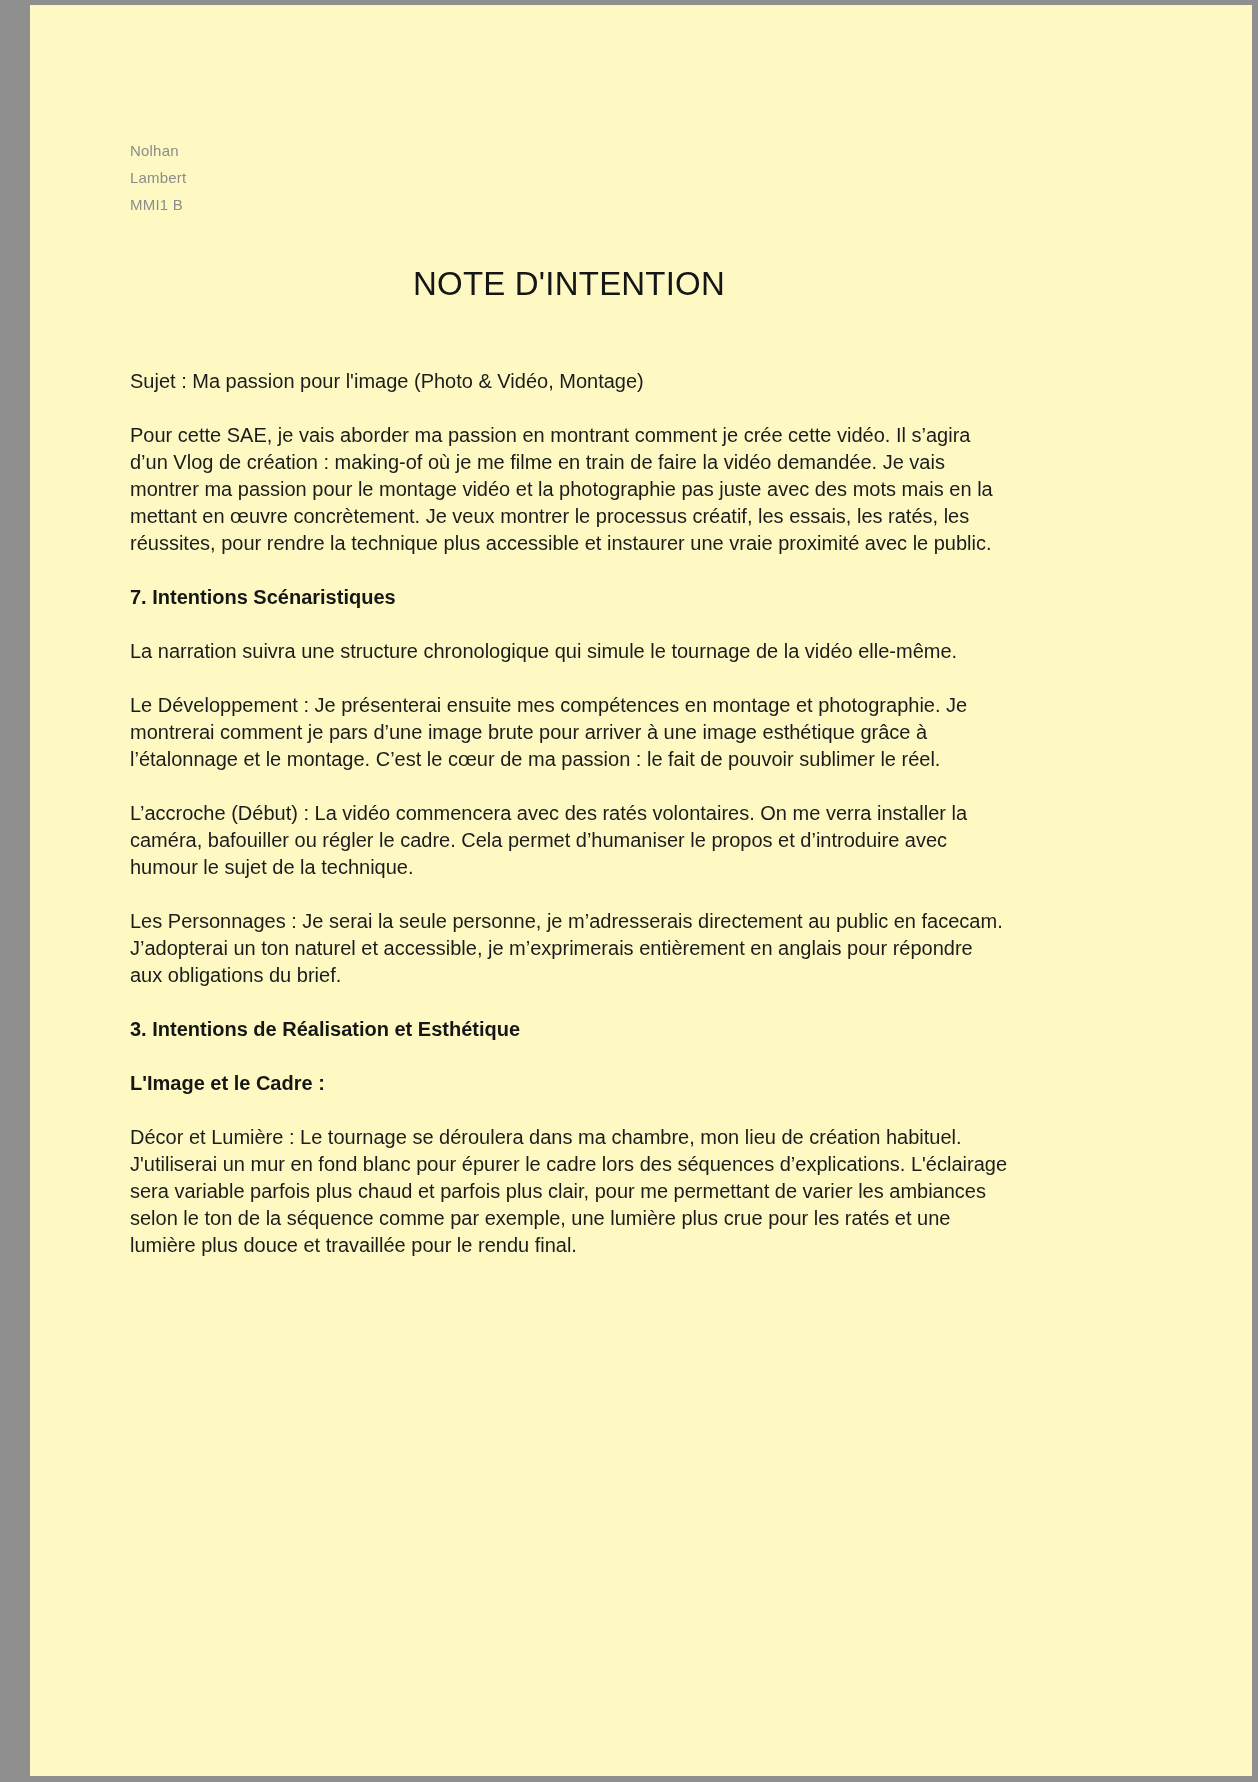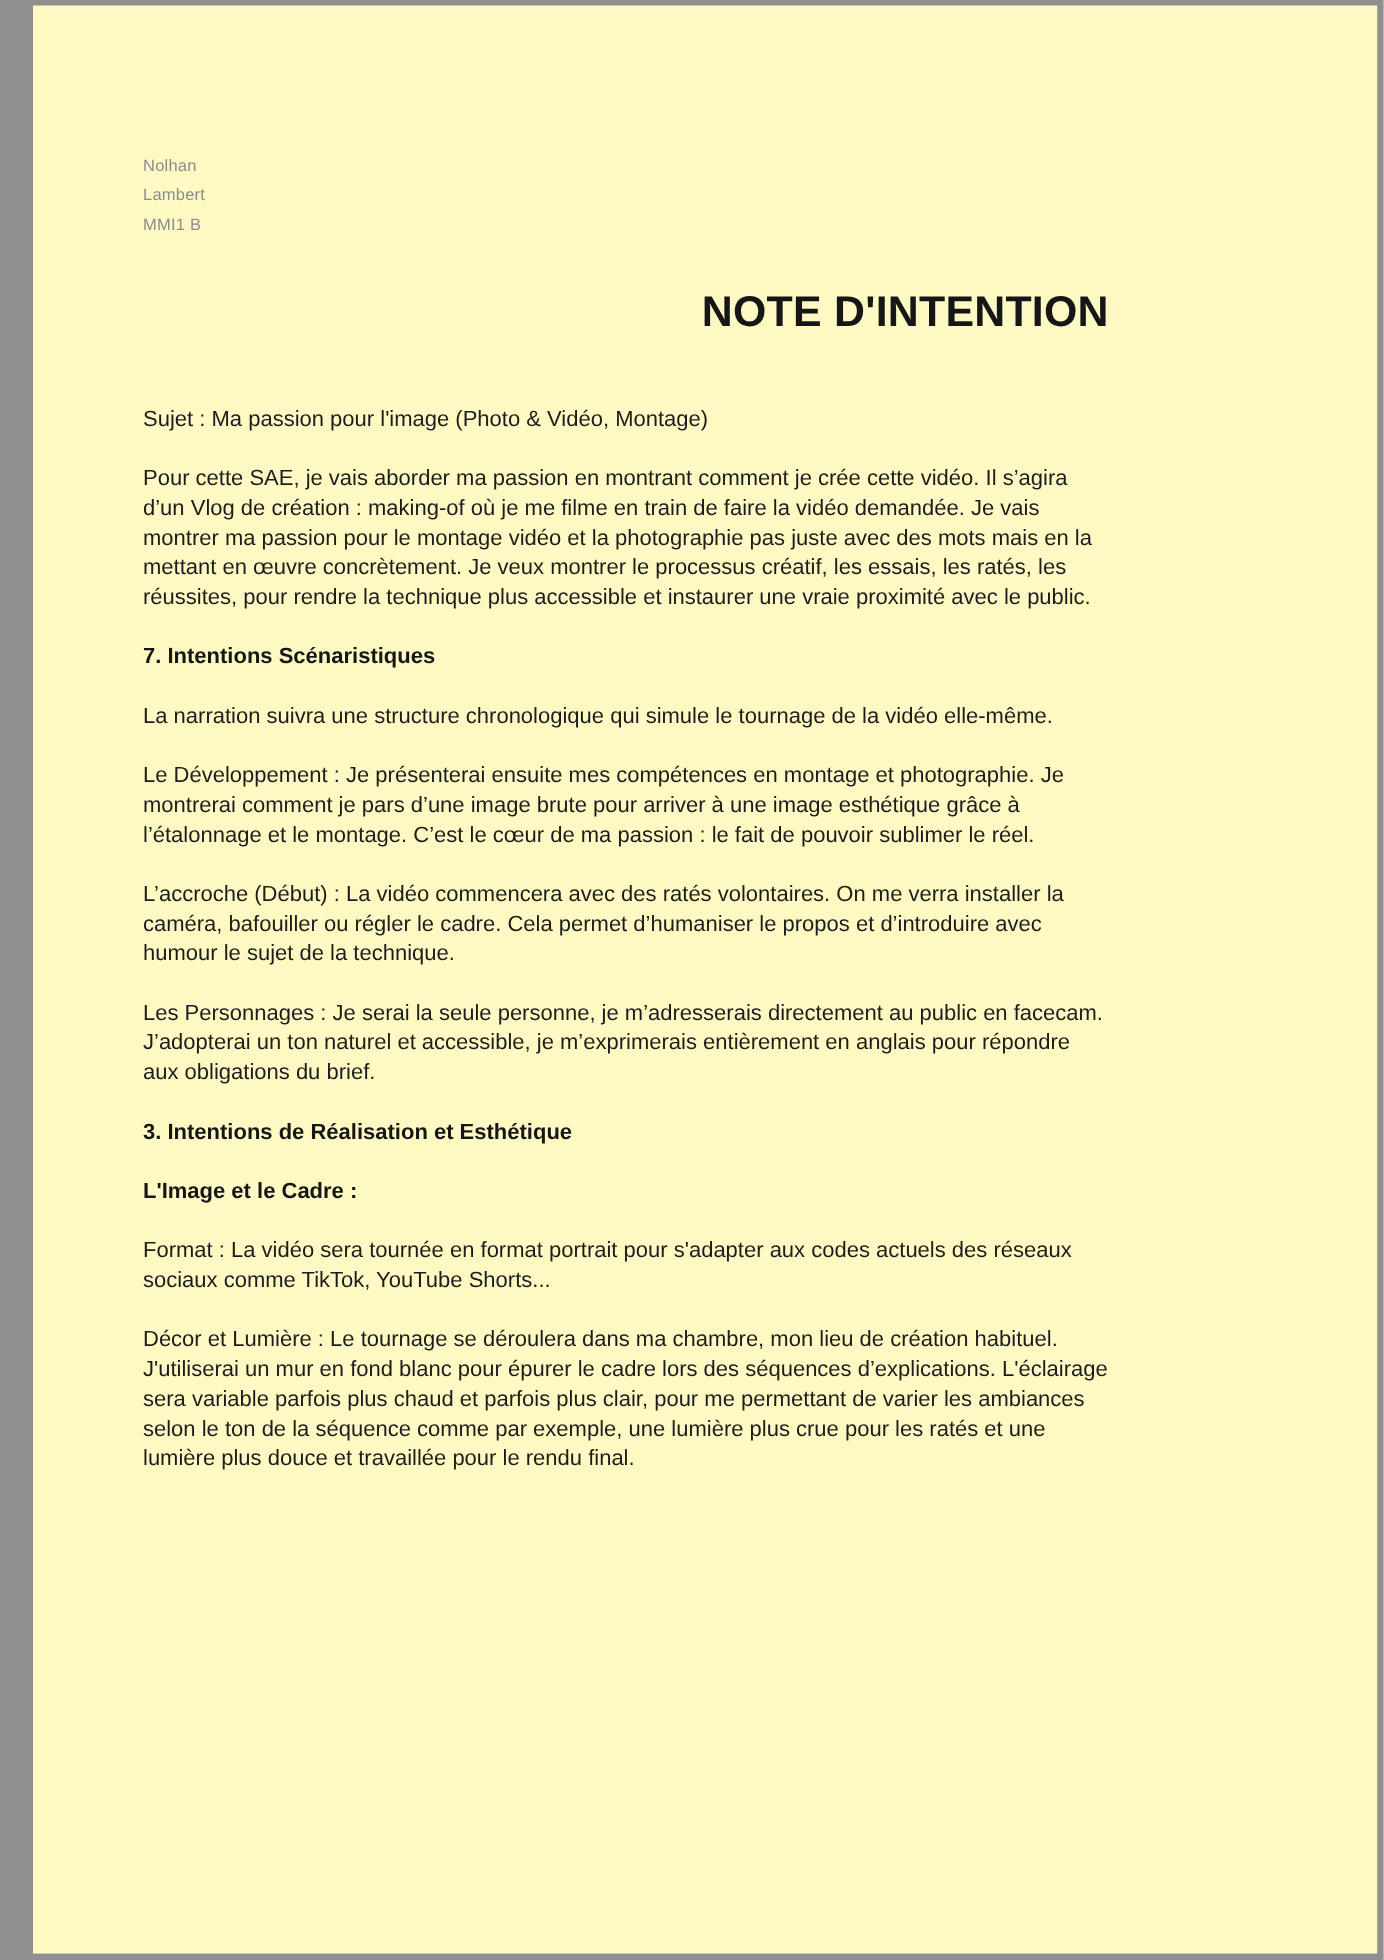--- a/index.html
+++ b/index.html
@@ -30,24 +30,24 @@
   .doc-header {
     margin: 0 0 46px 0;
   }
   .doc-header .header-line {
     font-size: 15px;
     line-height: 27px;
     color: #8c8c8c;
     letter-spacing: 0.2px;
   }
   .doc-title {
-    text-align: right;
-    font-size: 39px;
+    text-align: center;
+    font-size: 33px;
     line-height: 40px;
-    font-weight: 700;
+    font-weight: 400;
     color: #161616;
     letter-spacing: 0.2px;
     margin: 0 0 64px 0;
   }
   .doc-body p {
     margin: 0 0 27px 0;
     font-size: 20px;
     line-height: 27px;
     color: #1c1c1c;
   }
@@ -73,18 +73,17 @@
     <div class="doc-body">
         <p class="para">Sujet : Ma passion pour l'image (Photo &amp; Vidéo, Montage)</p>
         <p class="para">Pour cette SAE, je vais aborder ma passion en montrant comment je crée cette vidéo. Il s’agira d’un Vlog de création : making-of où je me filme en train de faire la vidéo demandée. Je vais montrer ma passion pour le montage vidéo et la photographie pas juste avec des mots mais en la mettant en œuvre concrètement. Je veux montrer le processus créatif, les essais, les ratés, les réussites, pour rendre la technique plus accessible et instaurer une vraie proximité avec le public.</p>
         <p class="heading">7. Intentions Scénaristiques</p>
         <p class="para">La narration suivra une structure chronologique qui simule le tournage de la vidéo elle-même.</p>
         <p class="para">Le Développement : Je présenterai ensuite mes compétences en montage et photographie. Je montrerai comment je pars d’une image brute pour arriver à une image esthétique grâce à l’étalonnage et le montage. C’est le cœur de ma passion : le fait de pouvoir sublimer le réel.</p>
         <p class="para">L’accroche (Début) : La vidéo commencera avec des ratés volontaires. On me verra installer la caméra, bafouiller ou régler le cadre. Cela permet d’humaniser le propos et d’introduire avec humour le sujet de la technique.</p>
         <p class="para">Les Personnages : Je serai la seule personne, je m’adresserais directement au public en facecam. J’adopterai un ton naturel et accessible, je m’exprimerais entièrement en anglais pour répondre aux obligations du brief.</p>
         <p class="heading">3. Intentions de Réalisation et Esthétique</p>
         <p class="heading">L'Image et le Cadre :</p>
-        <p class="para">Format : La vidéo sera tournée en format portrait pour s'adapter aux codes actuels des réseaux sociaux comme TikTok, YouTube Shorts...</p>
         <p class="para">Décor et Lumière : Le tournage se déroulera dans ma chambre, mon lieu de création habituel. J'utiliserai un mur en fond blanc pour épurer le cadre lors des séquences d’explications. L'éclairage sera variable parfois plus chaud et parfois plus clair, pour me permettant de varier les ambiances selon le ton de la séquence comme par exemple, une lumière plus crue pour les ratés et une lumière plus douce et travaillée pour le rendu final.</p>
       </div>
 
   </div>
 </div>
 
 </body></html>

